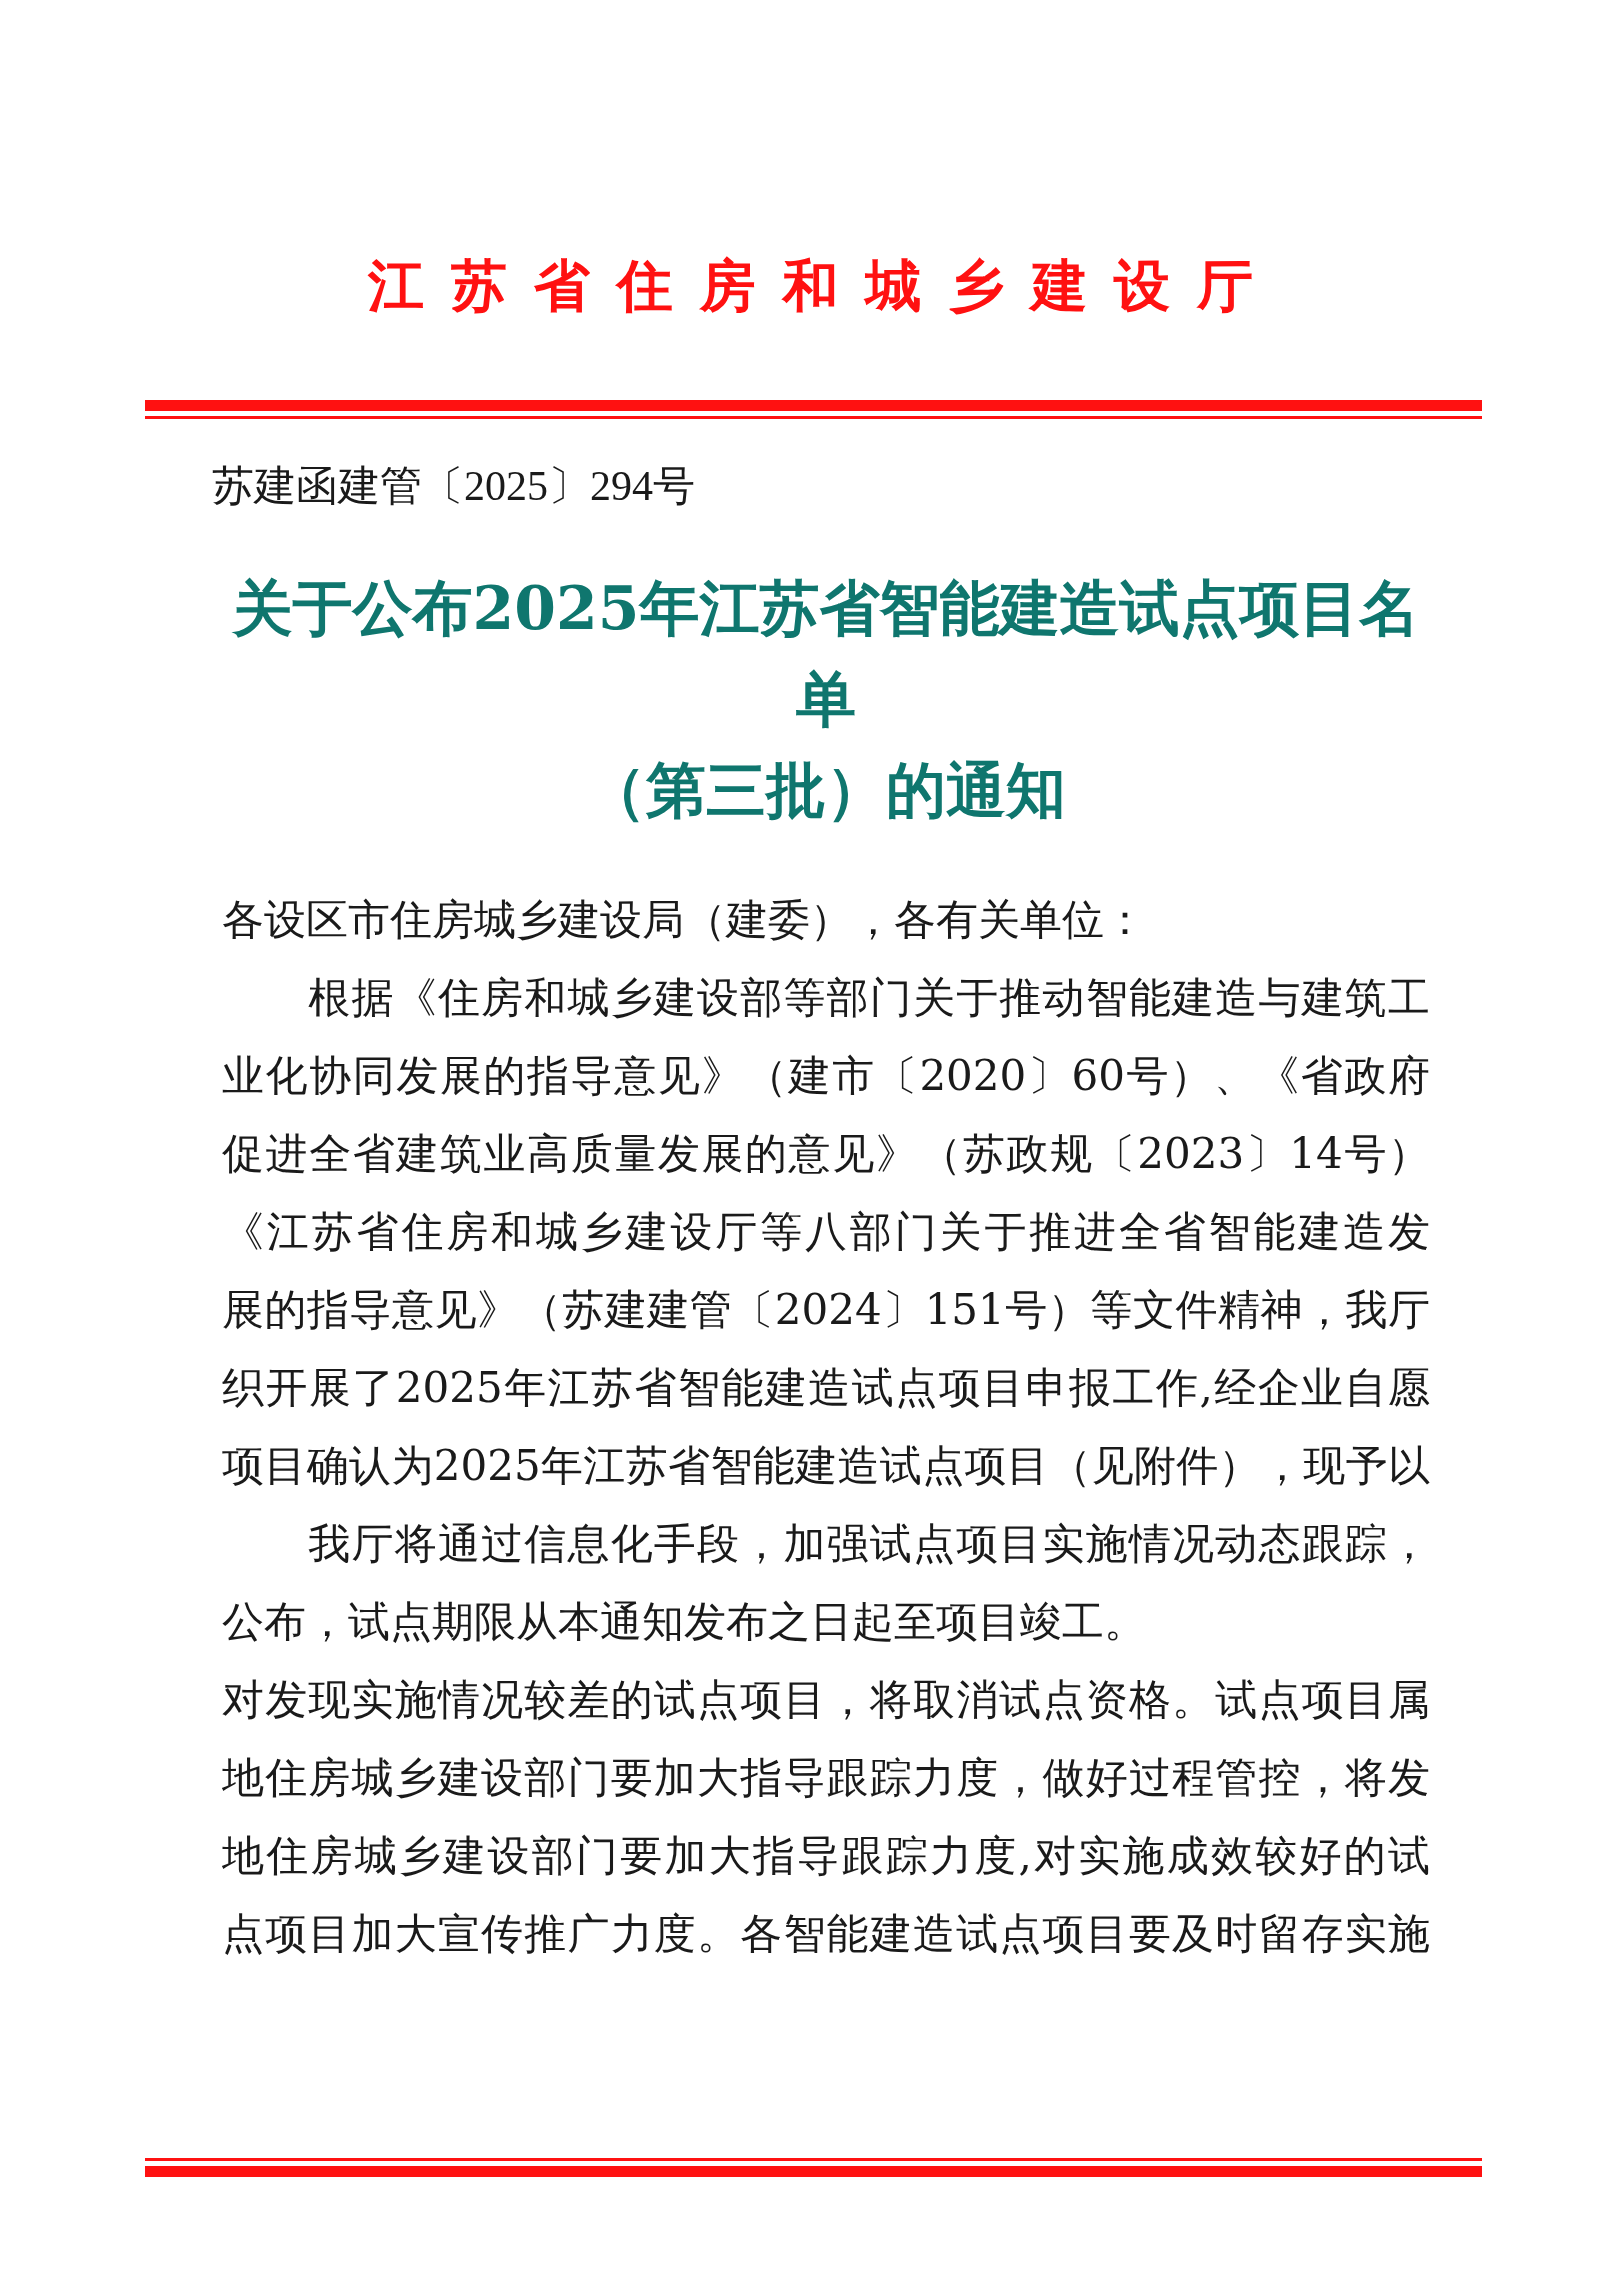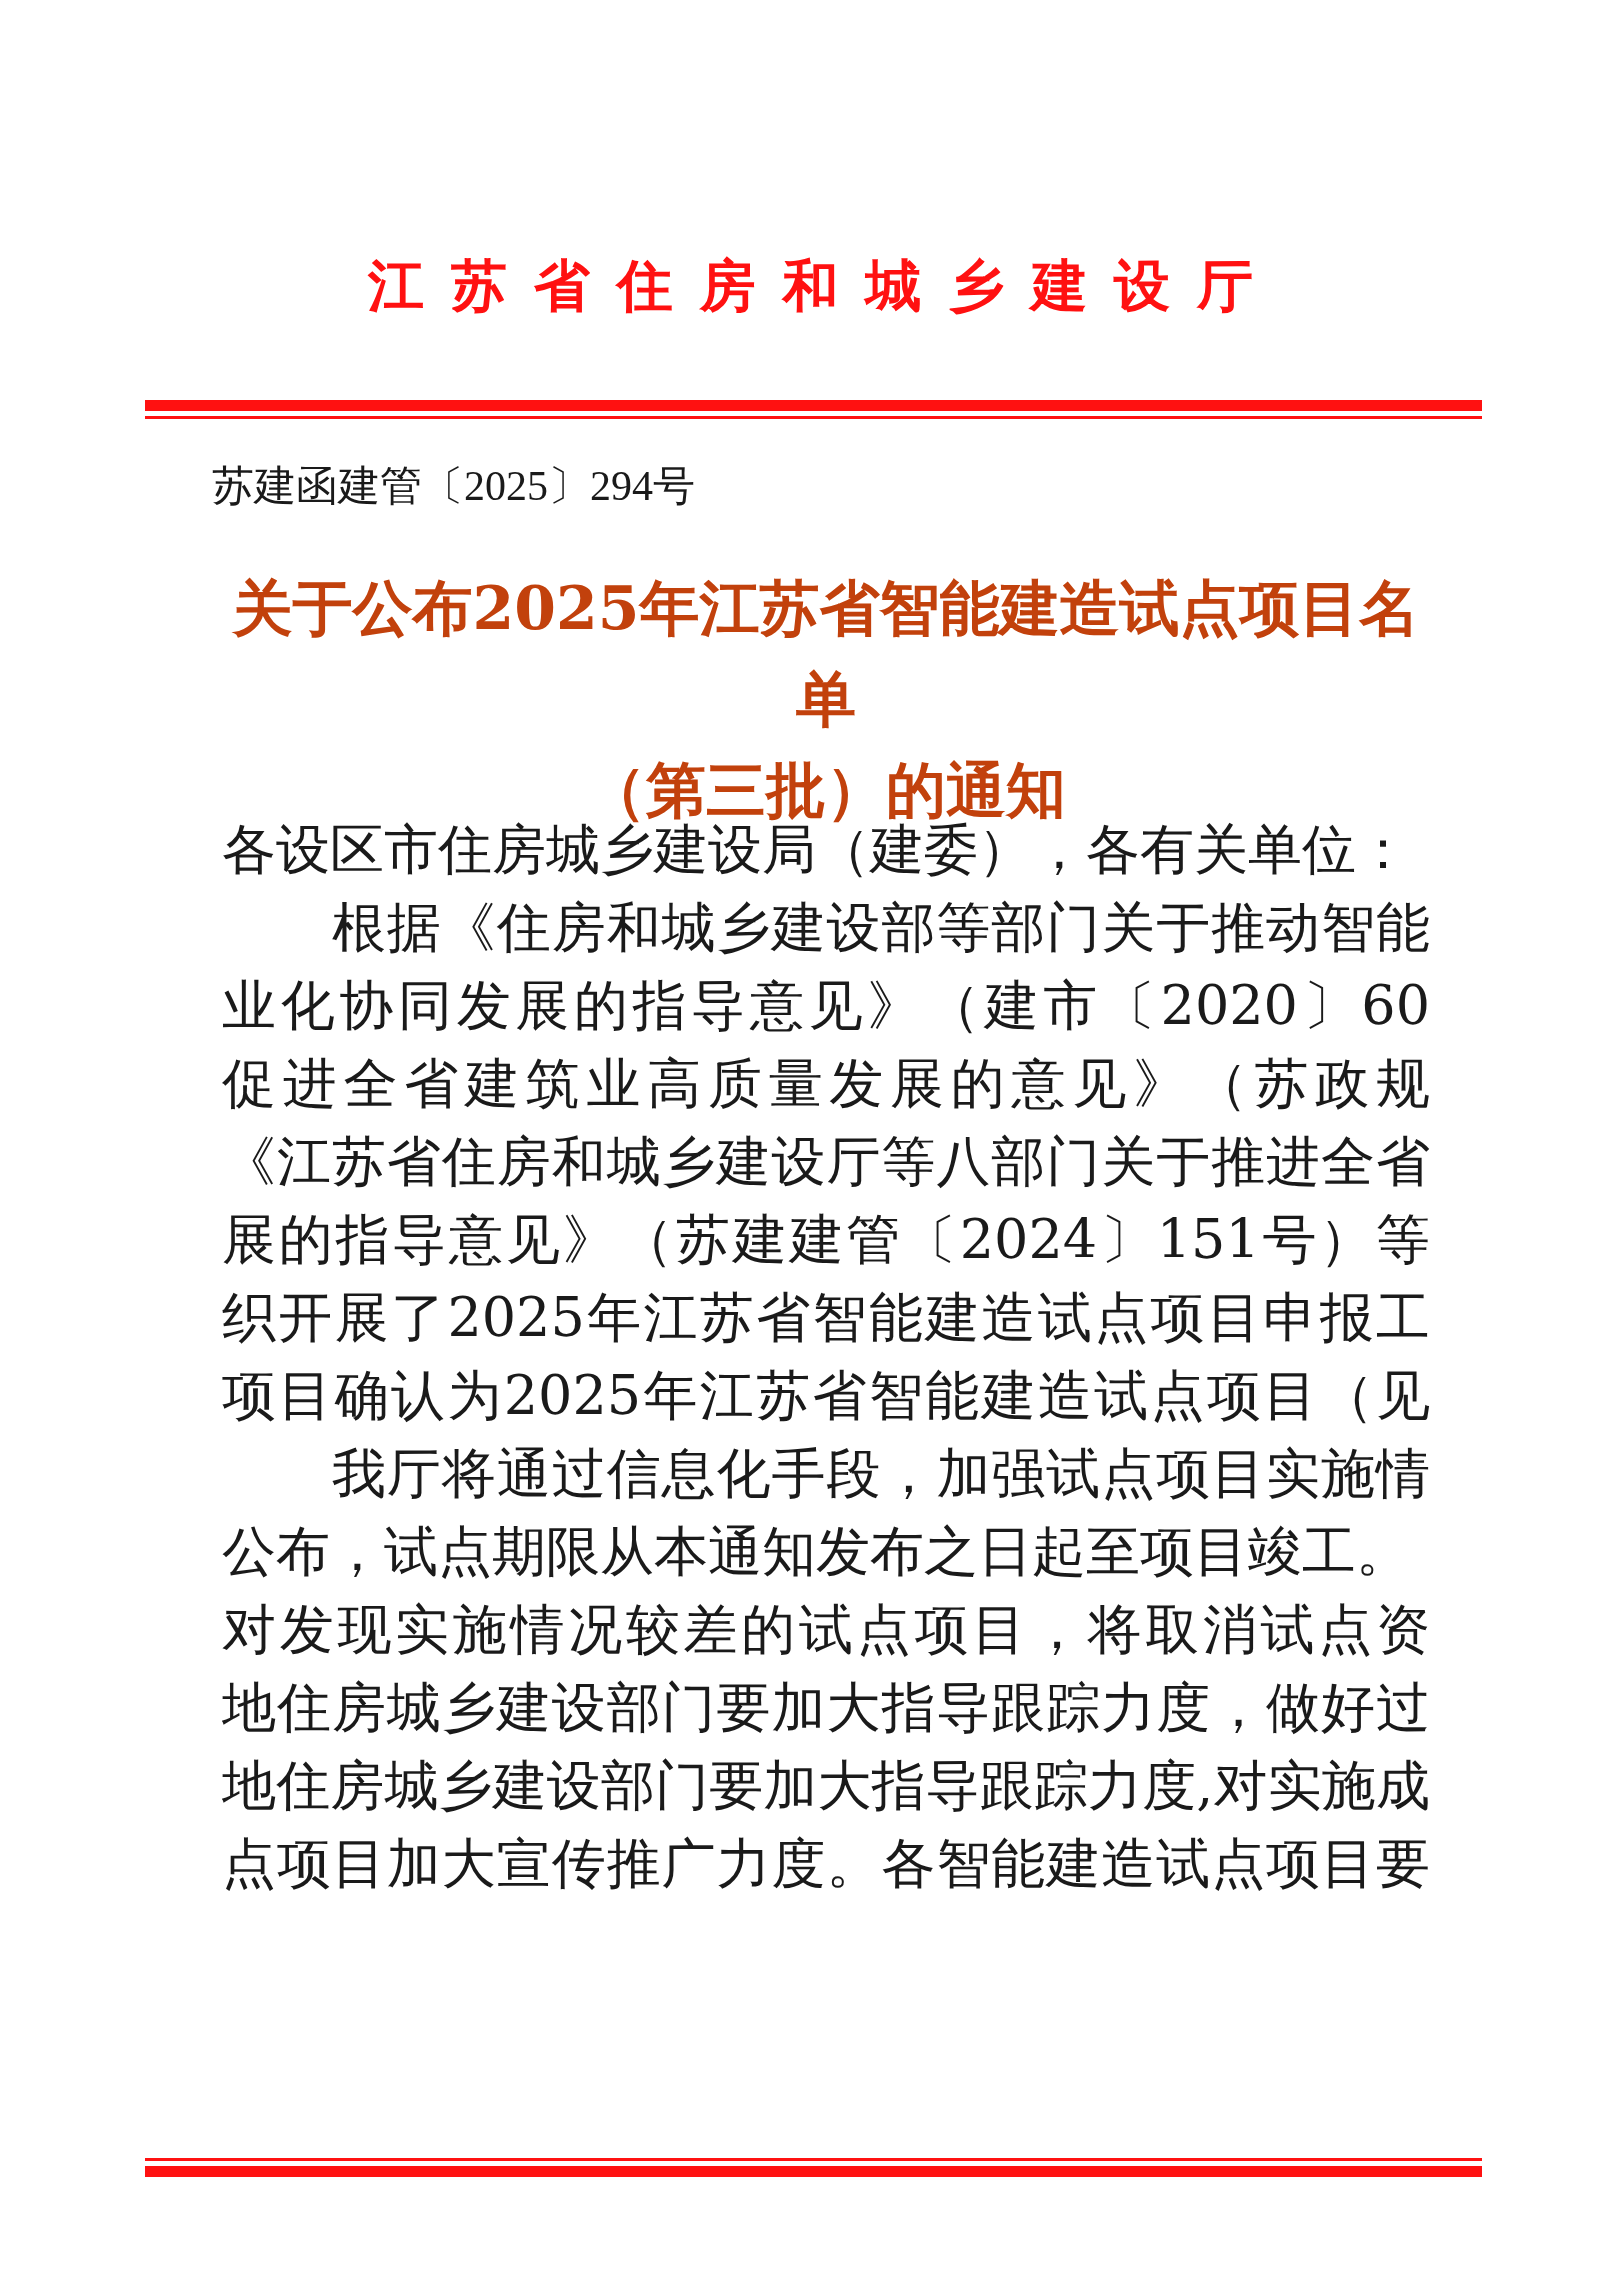--- a/index.html
+++ b/index.html
@@ -54,28 +54,28 @@
   }
   .doc-title {
     position: absolute;
     top: 563px;
     left: 222px;
     width: 1208px;
     text-align: center;
     font-size: 60px;
     font-weight: bold;
     line-height: 91px;
-    color: #c2410c;
+    color: #0f766e;
   }
   .body-text {
     position: absolute;
-    top: 811px;
+    top: 881px;
     left: 222px;
     width: 1208px;
-    font-size: 54px;
+    font-size: 42px;
     line-height: 78px;
   }
   .body-text .line {
     height: 78px;
     overflow: hidden;
   }
   .body-text .line.fill {
     text-align: justify;
     text-align-last: justify;
   }

